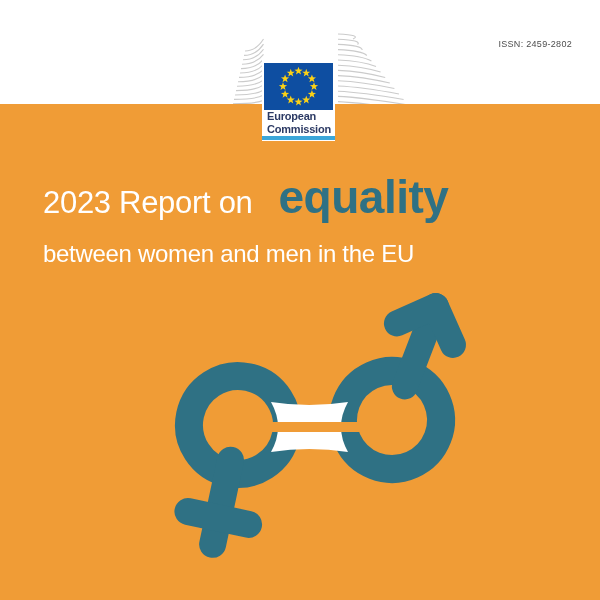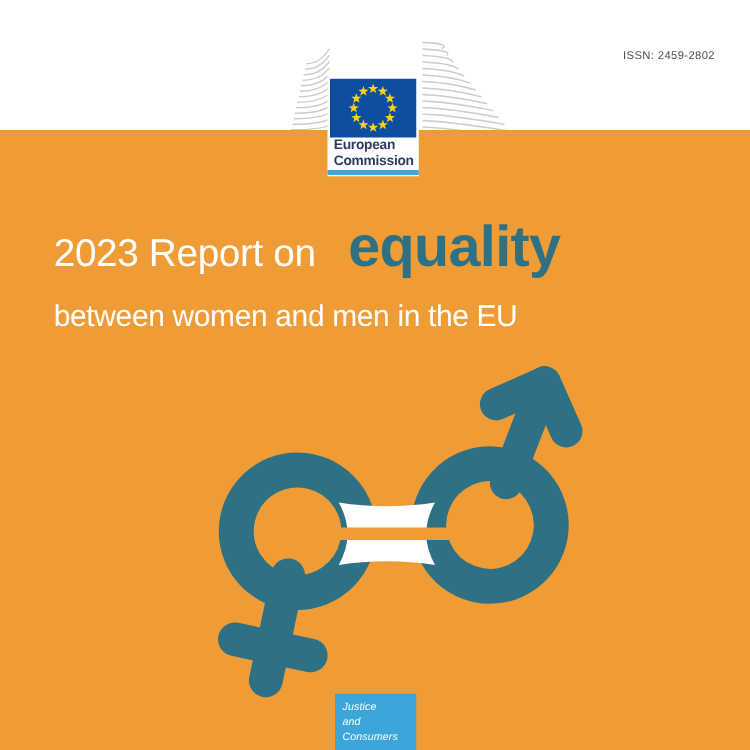--- a/index.html
+++ b/index.html
@@ -139,18 +139,14 @@
       <circle cx="392" cy="420" r="49" stroke-width="28"></circle>
       <line x1="392" y1="384" x2="392" y2="298" stroke-width="26" stroke-linecap="round"></line>
       <path d="M 362 328 L 392 298 L 422 328" stroke-width="26" stroke-linecap="round" stroke-linejoin="round"></path>
     </g>
     <g>
       <path class="eq-white" d="M271,402 Q309,408 348,402 Q334,427 348,452 Q309,446 271,452 Q285,427 271,402 Z"></path>
       <rect class="eq-gap" x="258" y="422" width="104" height="10"></rect>
     </g>
   </svg>
 
-  <div class="badge">
-    <div>Justice</div>
-    <div>and Consumers</div>
-  </div>
 
 </div>
 
 </body></html>

